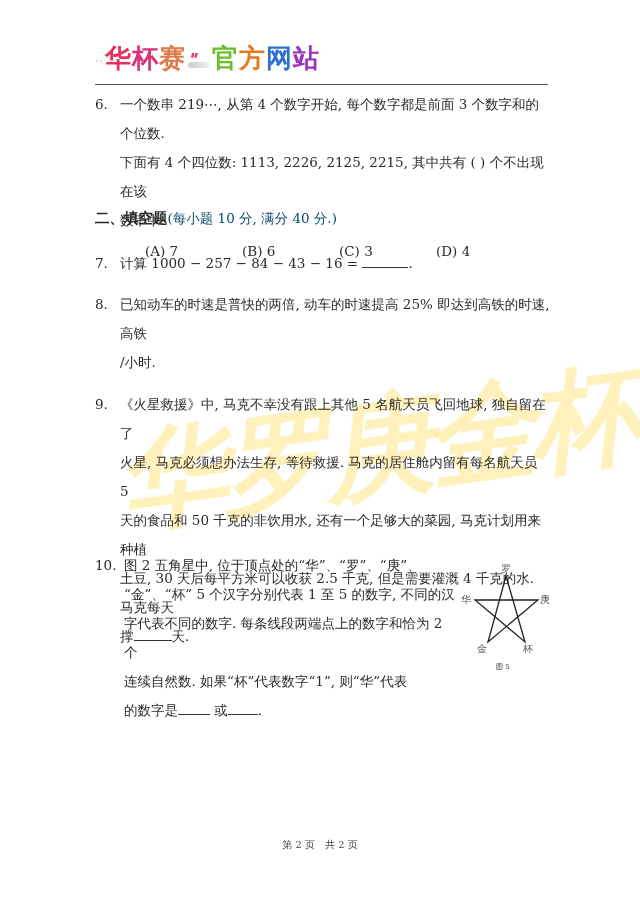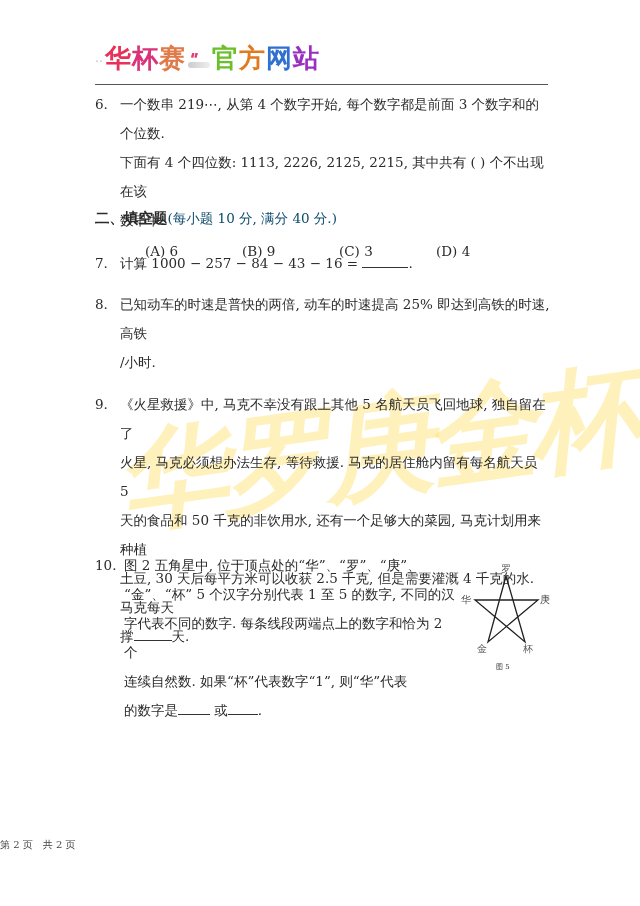--- a/index.html
+++ b/index.html
@@ -34,21 +34,21 @@
     .section-title { position: absolute; left: 95px; top: 209px; font-size: 14.5px; }
     .section-title b { font-family: "DejaVu Sans", sans-serif; font-weight: bold; }
     .section-title span { font-size: 13.5px; color: #0c4a6e; }
     .blank { display: inline-block; border-bottom: 1px solid #333; height: 14px; vertical-align: baseline; }
 
     .star-fig { position: absolute; left: 458px; top: 562px; width: 96px; height: 110px; }
     .star-fig svg { display: block; }
     .star-label { position: absolute; font-size: 10px; color: #555; }
     .caption { position: absolute; left: 38px; top: 100px; font-size: 7px; color: #333; }
 
-    .footer { position: absolute; left: 0; width: 640px; top: 838px; text-align: left; font-size: 10px; color: #444; }
+    .footer { position: absolute; left: 0; width: 640px; top: 838px; text-align: center; font-size: 10px; color: #444; }
   </style>
 </head>
 <body>
 
 <div class="logo">
   <span class="dots">‥</span>
   <span class="q">“</span>
   <span class="c1">华</span>
   <span class="c2">杯</span>
   <span class="c3">赛</span>
@@ -64,22 +64,22 @@
 <div class="watermark">华罗庚金杯</div>
 
 <div class="q" style="top:90px;">
   <span class="num">6.</span>
   <div class="body">
     <div>一个数串 219⋯, 从第 4 个数字开始, 每个数字都是前面 3 个数字和的个位数.</div>
     <div>下面有 4 个四位数: 1113, 2226, 2125, 2215, 其中共有 ( ) 个不出现在该</div>
     <div>数串中.</div>
   </div>
   <div class="options" style="margin-top:2px;">
-    <span>(A) 6</span>
-    <span>(B) 9</span>
+    <span>(A) 7</span>
+    <span>(B) 6</span>
     <span>(C) 3</span>
     <span>(D) 4</span>
   </div>
 </div>
 
 <div class="section-title">
   <b>二、填空题</b><span>(每小题 10 分, 满分 40 分.)</span>
 </div>
 
 <div class="q" style="top:249px;">

